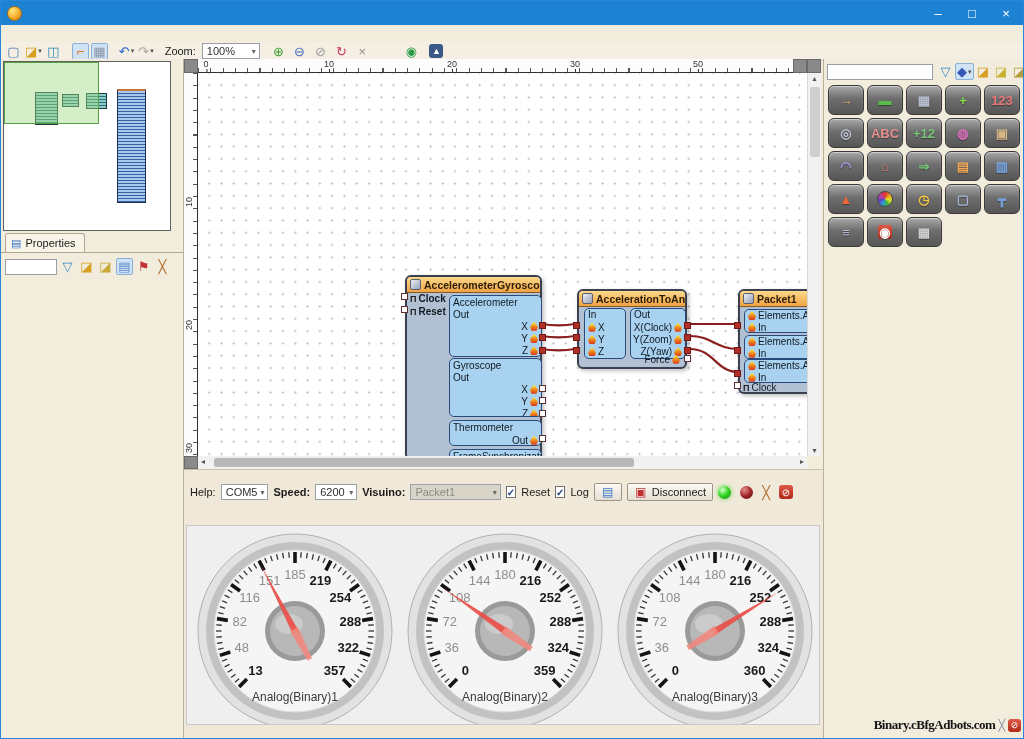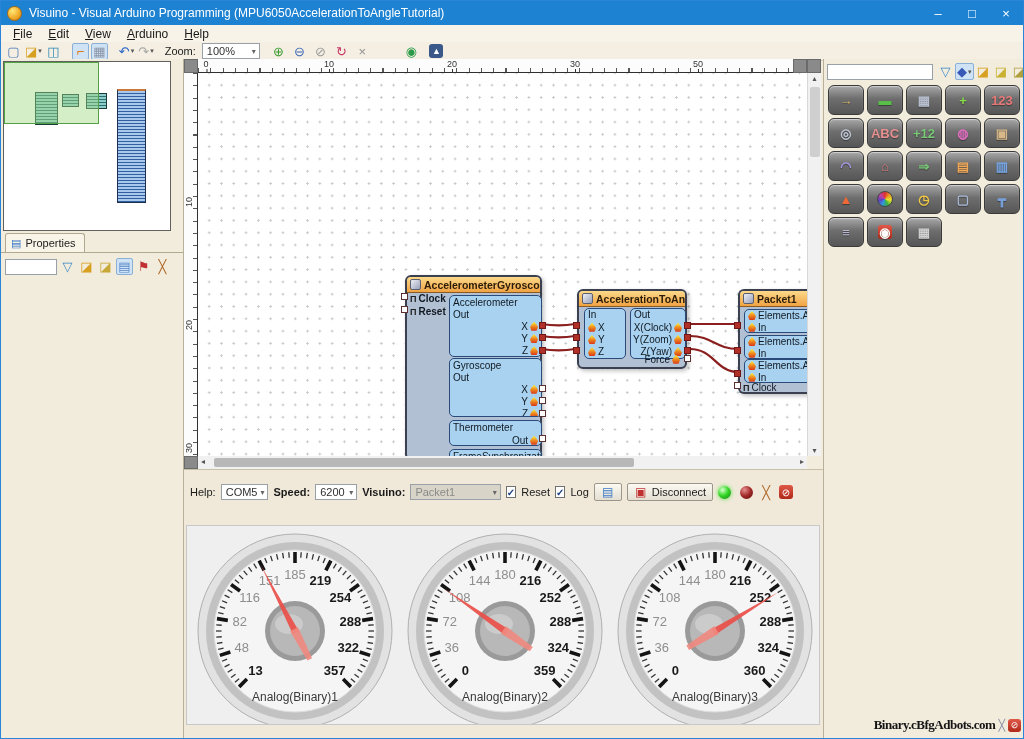--- a/index.html
+++ b/index.html
@@ -111,35 +111,27 @@
 
   .gauge-label { font-size:12px; }
 </style>
 </head>
 <body>
 
 <div class="window">
 
   <div class="titlebar">
     <span class="appicon"></span>
-    <span class="titletext">Visuino - Visual Arduino Programming (MPU6050AccelerationToAngleTutorial)</span>
     <span class="wctrls">
       <span class="wctrl">–</span>
       <span class="wctrl">□</span>
       <span class="wctrl">×</span>
     </span>
   </div>
 
-  <div class="menubar">
-      <span class="menu-item">File</span>
-      <span class="menu-item">Edit</span>
-      <span class="menu-item">View</span>
-      <span class="menu-item">Arduino</span>
-      <span class="menu-item">Help</span>
-    </div>
 
   <div class="toolbar">
     <span style="display:flex;gap:2px">
         <span class="tbi">
           <span class="glyph" style="color: rgb(74, 120, 184);">▢</span>
         </span>
         <span class="tbi">
           <span class="glyph" style="color: rgb(216, 160, 32);">◪</span>
           <span class="caret">▾</span>
         </span>

